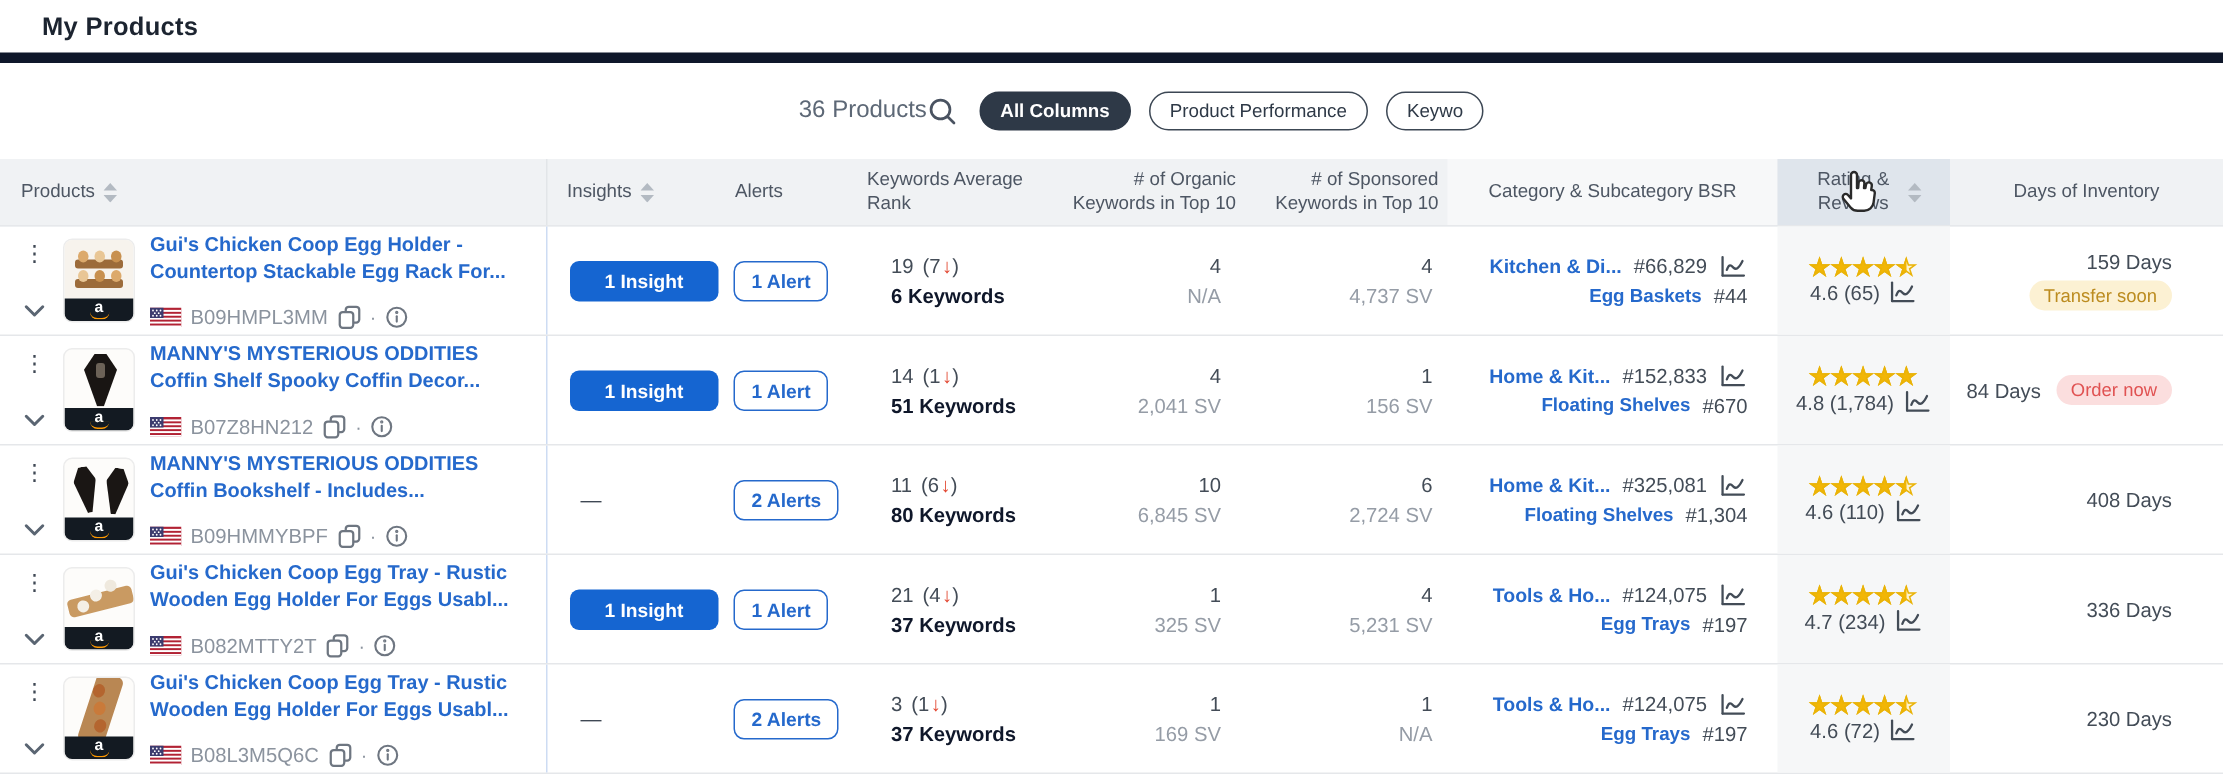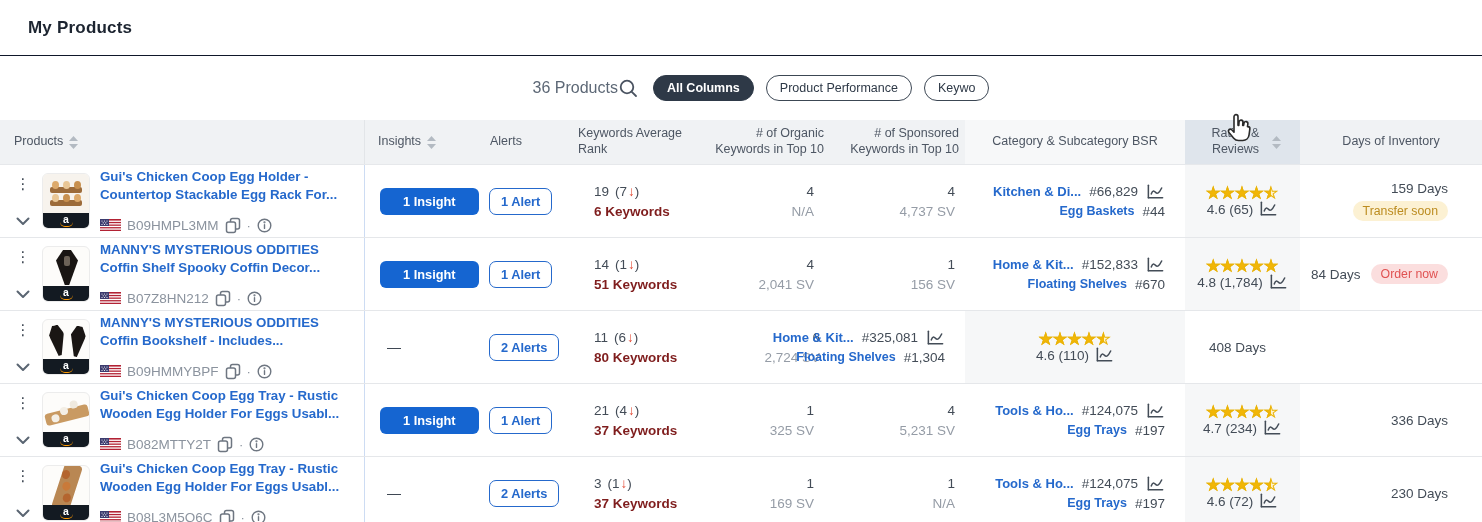--- a/index.html
+++ b/index.html
@@ -1,19 +1,19 @@
 <!DOCTYPE html>
 <html><head>
 <meta charset="utf-8">
 <style>
   *{margin:0;padding:0;box-sizing:border-box}
   html,body{width:1482px;height:522px;overflow:hidden;background:#fff;
     font-family:"Liberation Sans","DejaVu Sans",sans-serif;color:#3f4854;position:relative}
   
-  .page-head{height:56px;display:flex;align-items:center;padding-left:28px;border-bottom:1px solid #0f172a}
+  .page-head{height:42px;display:flex;align-items:center;padding-left:28px;border-bottom:7px solid #0f172a}
   .page-head h1{font-size:17px;font-weight:700;color:#1c2430;letter-spacing:.2px}
   .toolbar{height:64px;display:flex;align-items:center;justify-content:center;padding-left:14px}
   .count{font-size:16px;color:#5d6876}
   .tools{display:flex;align-items:center;gap:12px;margin-right:-26px}
   .search-ic{flex:none;margin-right:2px}
   .pill{border-radius:13px;font-size:12.5px;padding:5px 13px;white-space:nowrap;border:1.5px solid #3c4754;background:#fff;color:#2e3947;cursor:pointer}
   .pill[data-active="true"]{background:#2e3947;color:#fff;font-weight:700;border-color:#2e3947}
   
   .tgrid{display:grid;grid-template-columns:365px 105px 100px 130px 130px 135px 220px 115px 182px}
   .thead{height:45px;background:#f0f2f4;border-bottom:1px solid #e6e8eb}
@@ -56,21 +56,21 @@
   .pmeta{display:flex;align-items:center;gap:6px;margin-top:14px}
   .asin{font-size:13.5px;color:#8b939e}
   .dot{color:#8b939e;font-size:13px}
   .insight-btn{align-self:flex-start;margin-left:15px;background:#1565d1;color:#fff;font-size:12.8px;font-weight:700;padding:6px 23px;border-radius:6px;cursor:pointer;white-space:nowrap}
   .insight-btn[data-kind="dash"]{background:none;color:#3f4854;font-weight:400;font-size:14px;padding:0;margin-left:22px;cursor:default}
   .alert-btn{align-self:flex-start;margin-left:19px;background:#fff;border:1.5px solid #2569cc;color:#2569cc;font-size:12.8px;font-weight:700;padding:5px 11px;border-radius:7px;cursor:pointer;white-space:nowrap}
   .c-kw{padding-left:24px}
   .kw-rank{font-size:13.5px;color:#434c57}
   .kw-chg{margin-left:6px}
   .arr-down{color:#e2452f;font-weight:700;margin-left:1px}
-  .kw-link{font-size:13.5px;font-weight:700;color:#7f1d1d;margin-top:5px;cursor:pointer;text-decoration:none}
+  .kw-link{font-size:13.5px;font-weight:700;color:#0f172a;margin-top:5px;cursor:pointer;text-decoration:none}
   .c-org,.c-sp{align-items:flex-end;text-align:right}
   .c-org{padding-right:16px}.c-sp{padding-right:10px}
   .num{font-size:13.5px;color:#434c57}
   .subnum{font-size:13.5px;color:#959ca6;margin-top:5px}
   .c-cat{align-items:flex-end;padding-right:20px}
   .cat-line{display:flex;align-items:center;gap:8px}
   .cat-line+.cat-line{margin-top:4px}
   .cat-link{font-size:13px;font-weight:700;color:#2569cc;cursor:pointer;text-decoration:none;white-space:nowrap}
   .cat-rank{font-size:13.5px;color:#434c57;white-space:nowrap}
   .cat-line .sm{font-size:12.5px}
@@ -392,20 +392,24 @@
   <div class="cell">
       <span class="insight-btn" data-kind="dash">—</span>
     </div>
   <div class="cell">
       <span class="alert-btn">2 Alerts</span>
     </div>
   <div class="cell c-kw">
     <div class="kw-rank"><span>11</span><span class="kw-chg">(<span>6</span><span class="arr-down">↓</span>)</span></div>
     <a class="kw-link">80 Keywords</a>
   </div>
+  <div class="cell c-org">
+      <div class="num">10</div>
+      <div class="subnum">6,845 SV</div>
+    </div>
   <div class="cell c-sp">
       <div class="num">6</div>
       <div class="subnum">2,724 SV</div>
     </div>
   <div class="cell c-cat">
     <div class="cat-line">
         <a class="cat-link">Home &amp; Kit...</a>
         <span class="cat-rank">#325,081</span>
         <svg class="chart-ic" width="19" height="16" viewBox="0 0 20 16">
           <use href="#charticon"></use>

